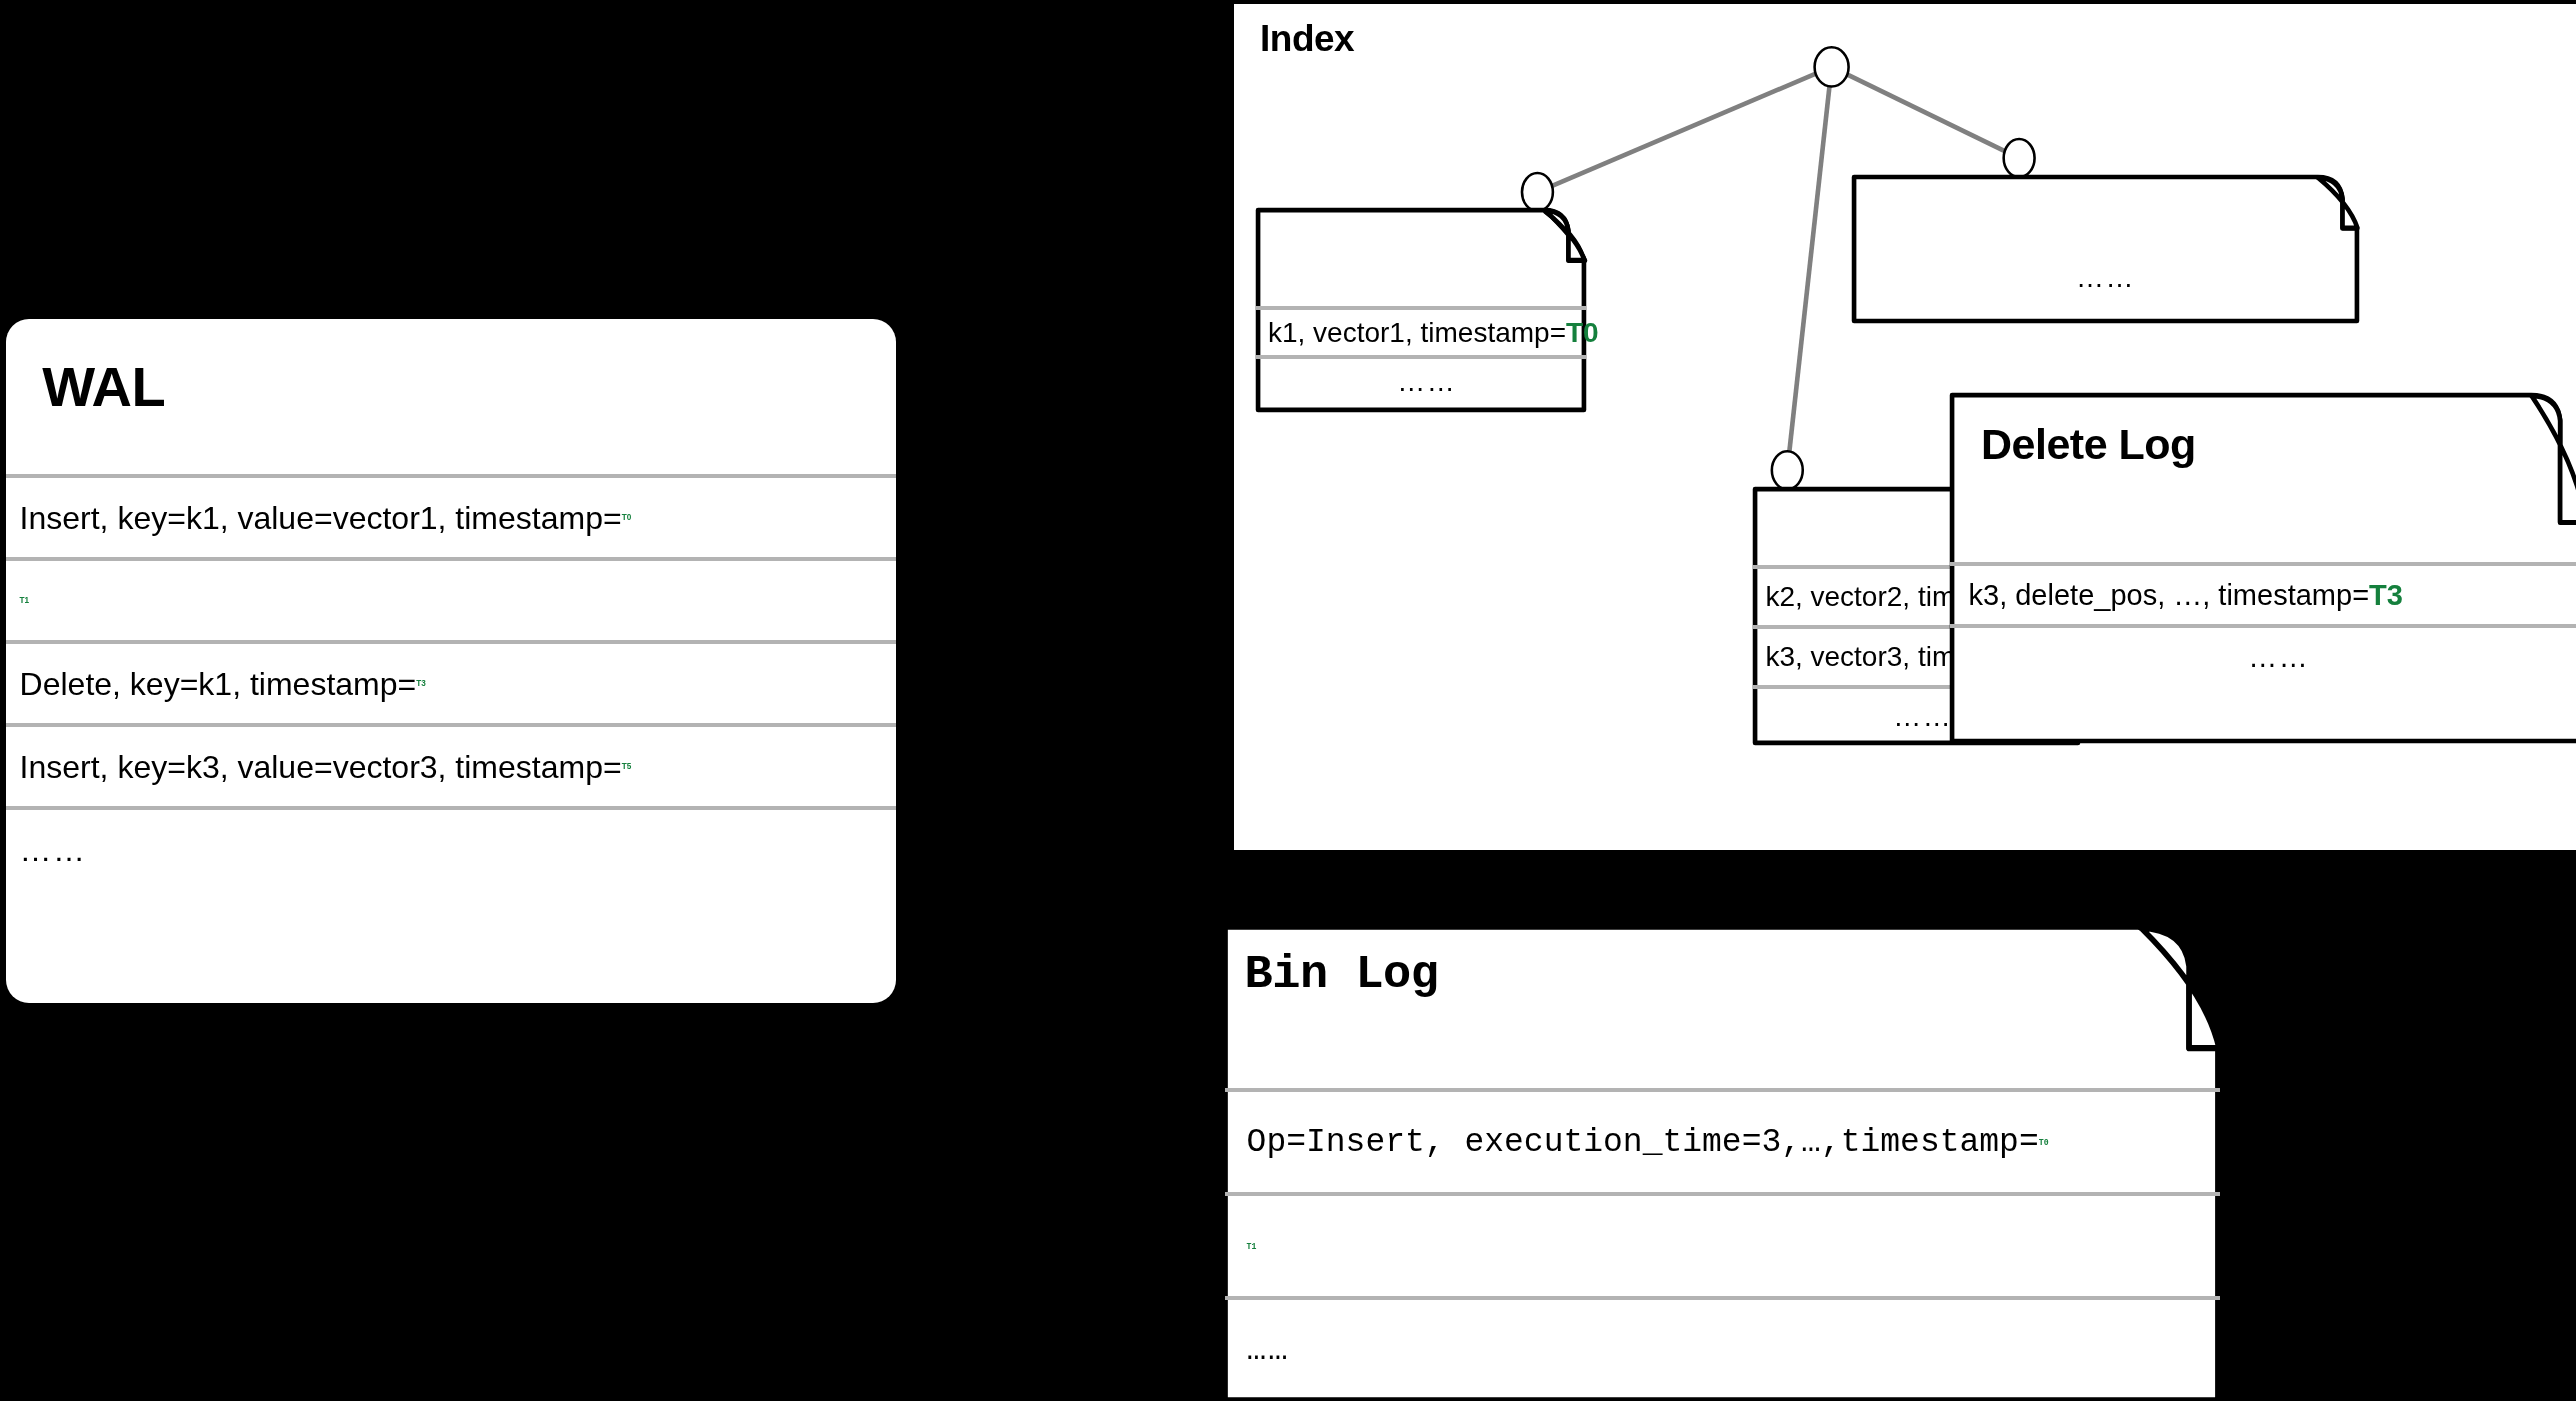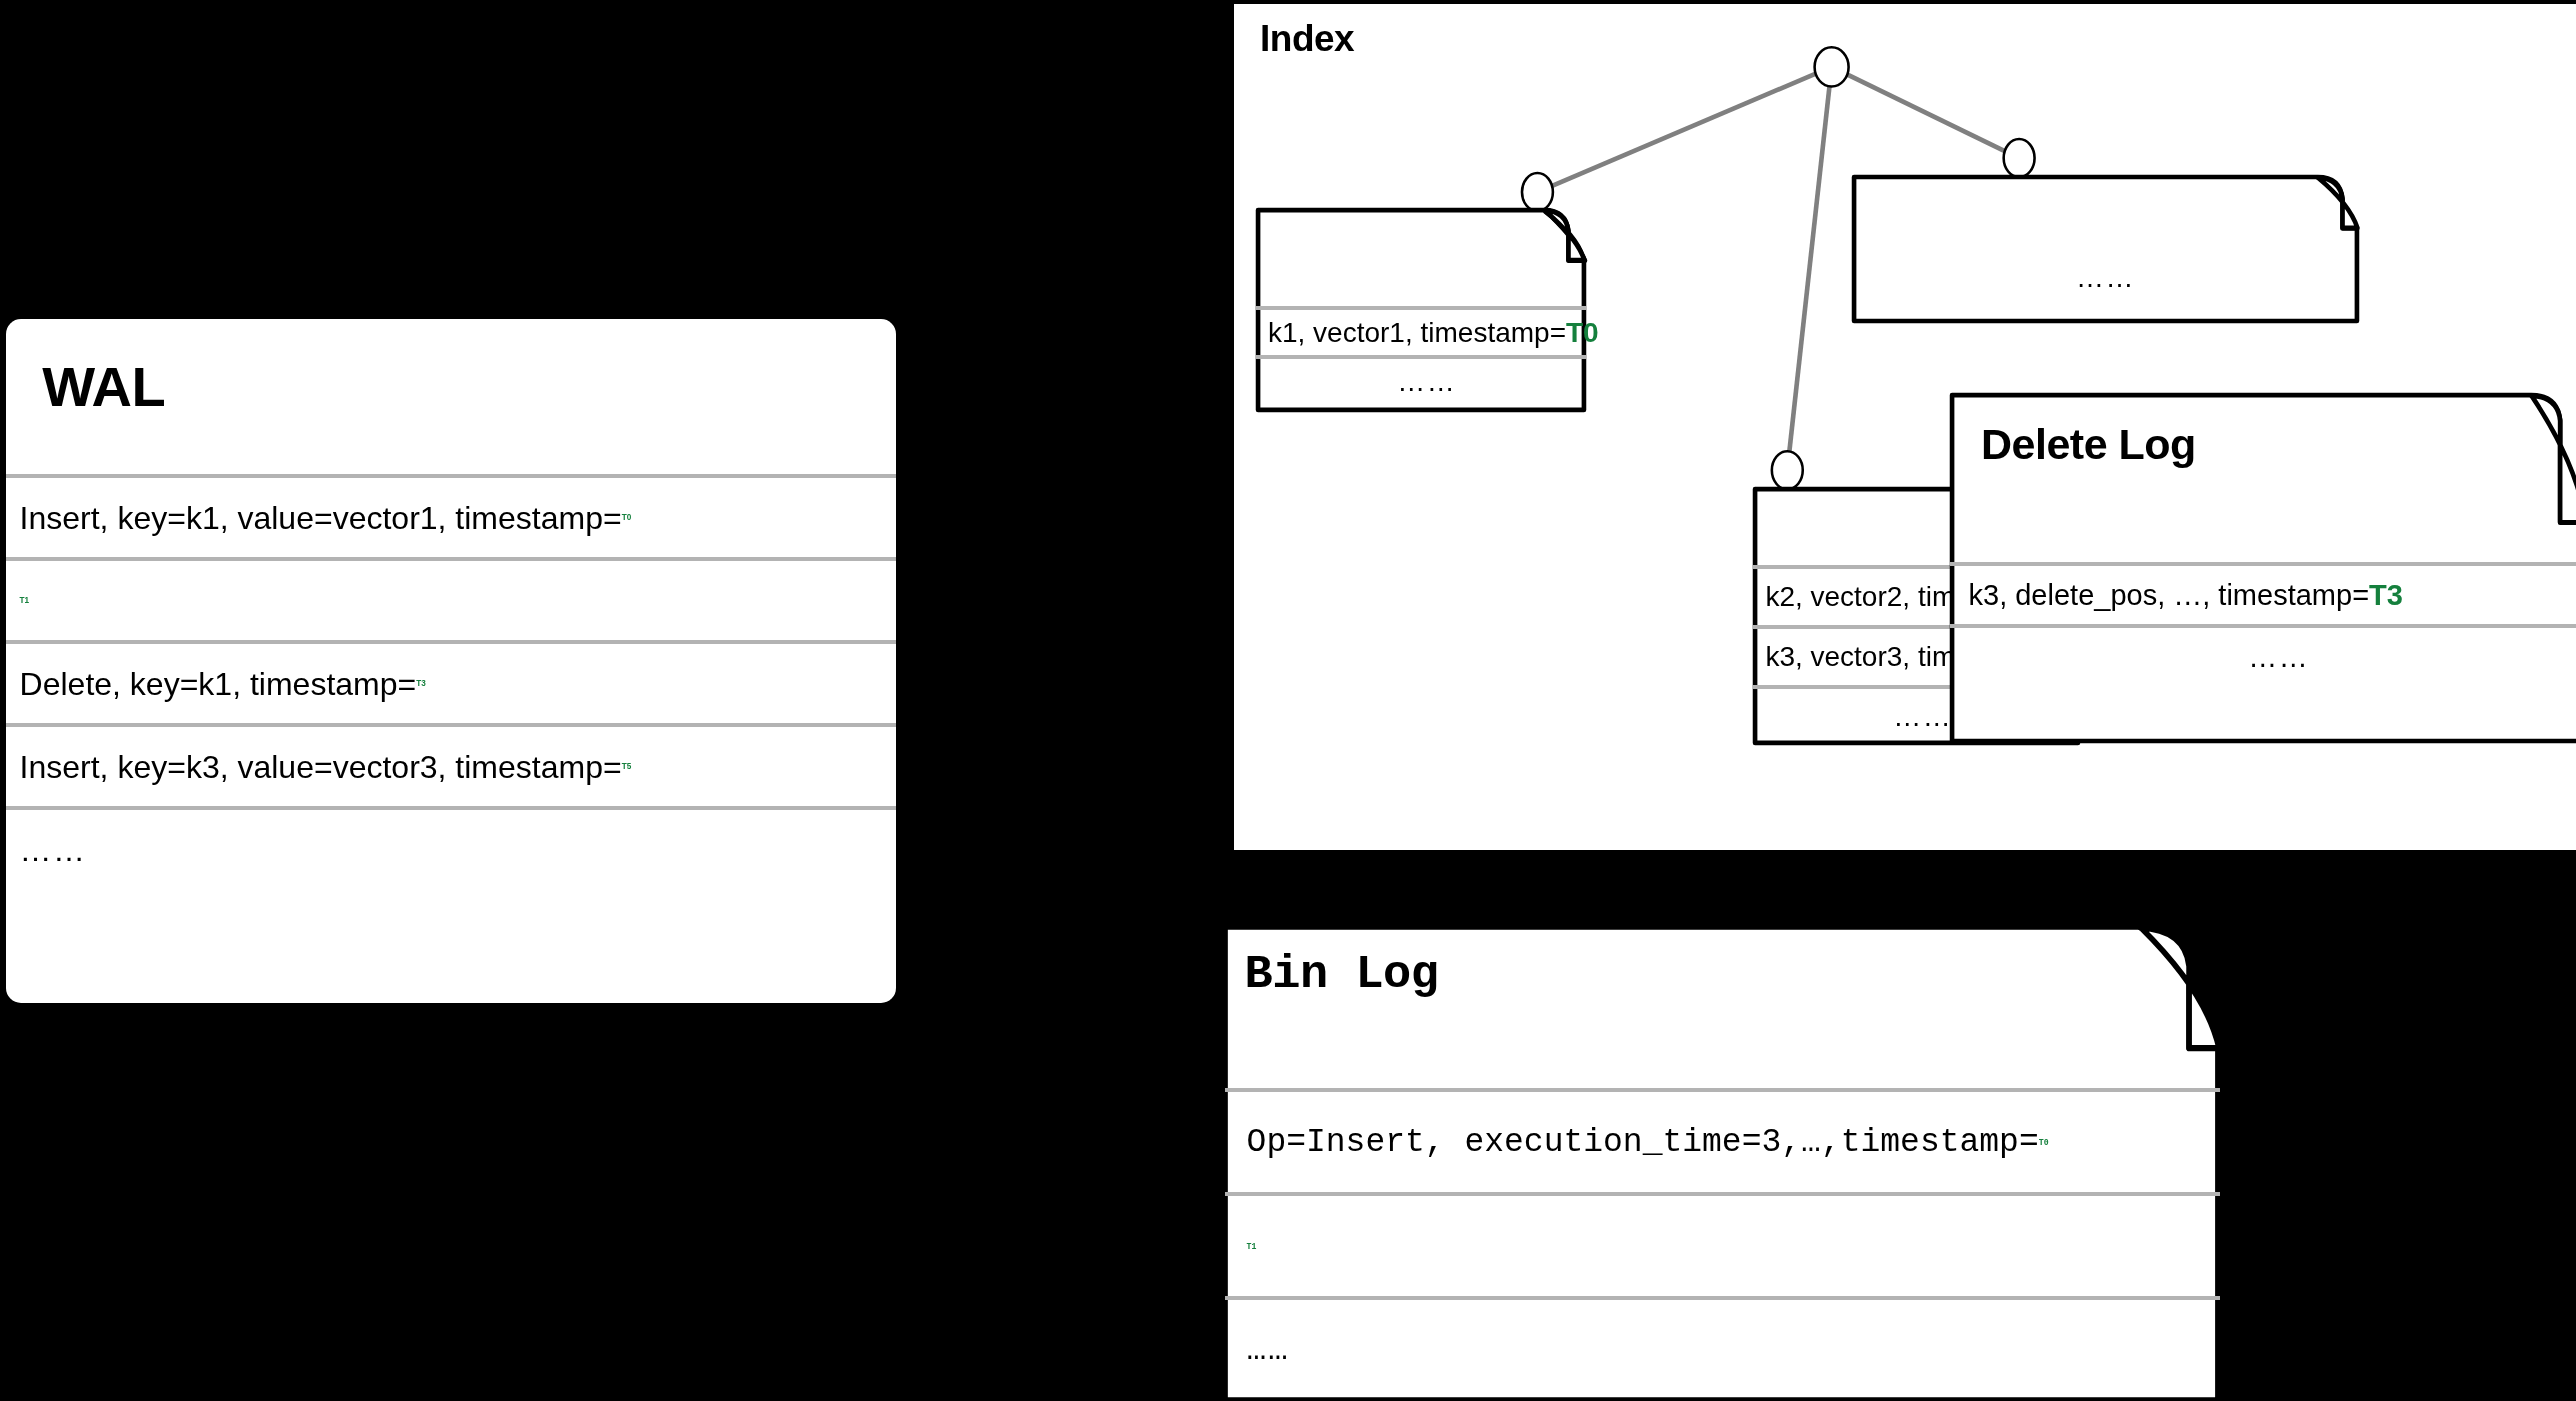--- a/index.html
+++ b/index.html
@@ -2,21 +2,21 @@
 <html style="font-size:8.2px"><head>
 <meta charset="utf-8">
 <style>
   html,body{margin:0;padding:0;background:#000;}
   body{width:2817px;height:1402px;position:relative;overflow:hidden;
        font-family:"Liberation Sans","DejaVu Sans",sans-serif;}
 
   .panel{position:absolute;background:#fff;box-sizing:border-box;}
 
   
-  #wal{left:6.2px;top:319px;width:890px;height:684px;border-radius:15px;}
+  #wal{left:6.2px;top:319px;width:890px;height:684px;border-radius:23px;}
   .card-title{font-weight:bold;letter-spacing:-0.5px;color:#000;}
   #wal .card-title{position:absolute;left:36px;top:40px;font-size:56px;line-height:1;}
 
   .rows{position:absolute;left:0;right:0;}
   .row{position:relative;box-sizing:border-box;border-top:4.1px solid #b3b3b3;
        display:flex;align-items:center;}
   .row .txt{font-size:32px;color:#000;white-space:nowrap;line-height:1;}
   .row.center{justify-content:center;}
   .ts{color:#15803d;font-weight:bold;}
   .dots{letter-spacing:1.5px;font-size:32px;color:#000;}

